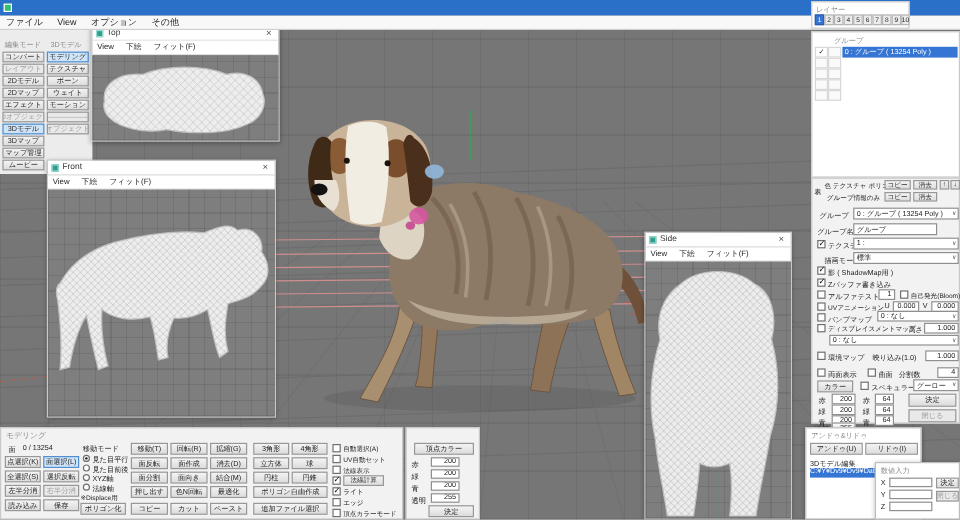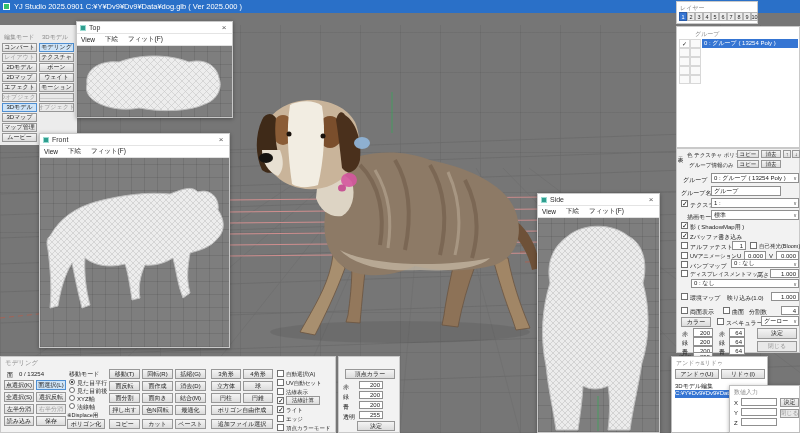--- a/index.html
+++ b/index.html
@@ -74,25 +74,30 @@
   
   #modeling { position:absolute; left:0; top:356px; width:336px; height:77px; background:#f2f2f2; border:1px solid #c9c9c9; z-index:25; }
 </style>
 </head>
 <body>
 
 <div id="app">
 
   <div class="titlebar">
     <span class="appicon"></span>
-    <span class="ttl">YJ Studio 2025.0901   C:¥Y¥Dv9¥Dv9¥Data¥dog.glb ( Ver 2025.000 )</span>
   </div>
   <div class="cap-btn" style="left:748px;">□</div>
   <div class="cap-btn" style="left:776px;">×</div>
 
+  <div class="menubar">
+    <span>ファイル</span>
+    <span>View</span>
+    <span>オプション</span>
+    <span>その他</span>
+  </div>
 
   <div id="viewport"></div>
 
   <svg id="scene" viewBox="0 0 800 433">
     <g stroke="#6a6a6a" stroke-width="1" opacity="0.75">
       <line x1="0" y1="158" x2="800" y2="130"></line>
         <line x1="0" y1="175" x2="800" y2="147"></line>
       <line x1="0" y1="194" x2="800" y2="166"></line>
         <line x1="0" y1="215" x2="800" y2="187"></line>
       <line x1="0" y1="238" x2="800" y2="210"></line>

